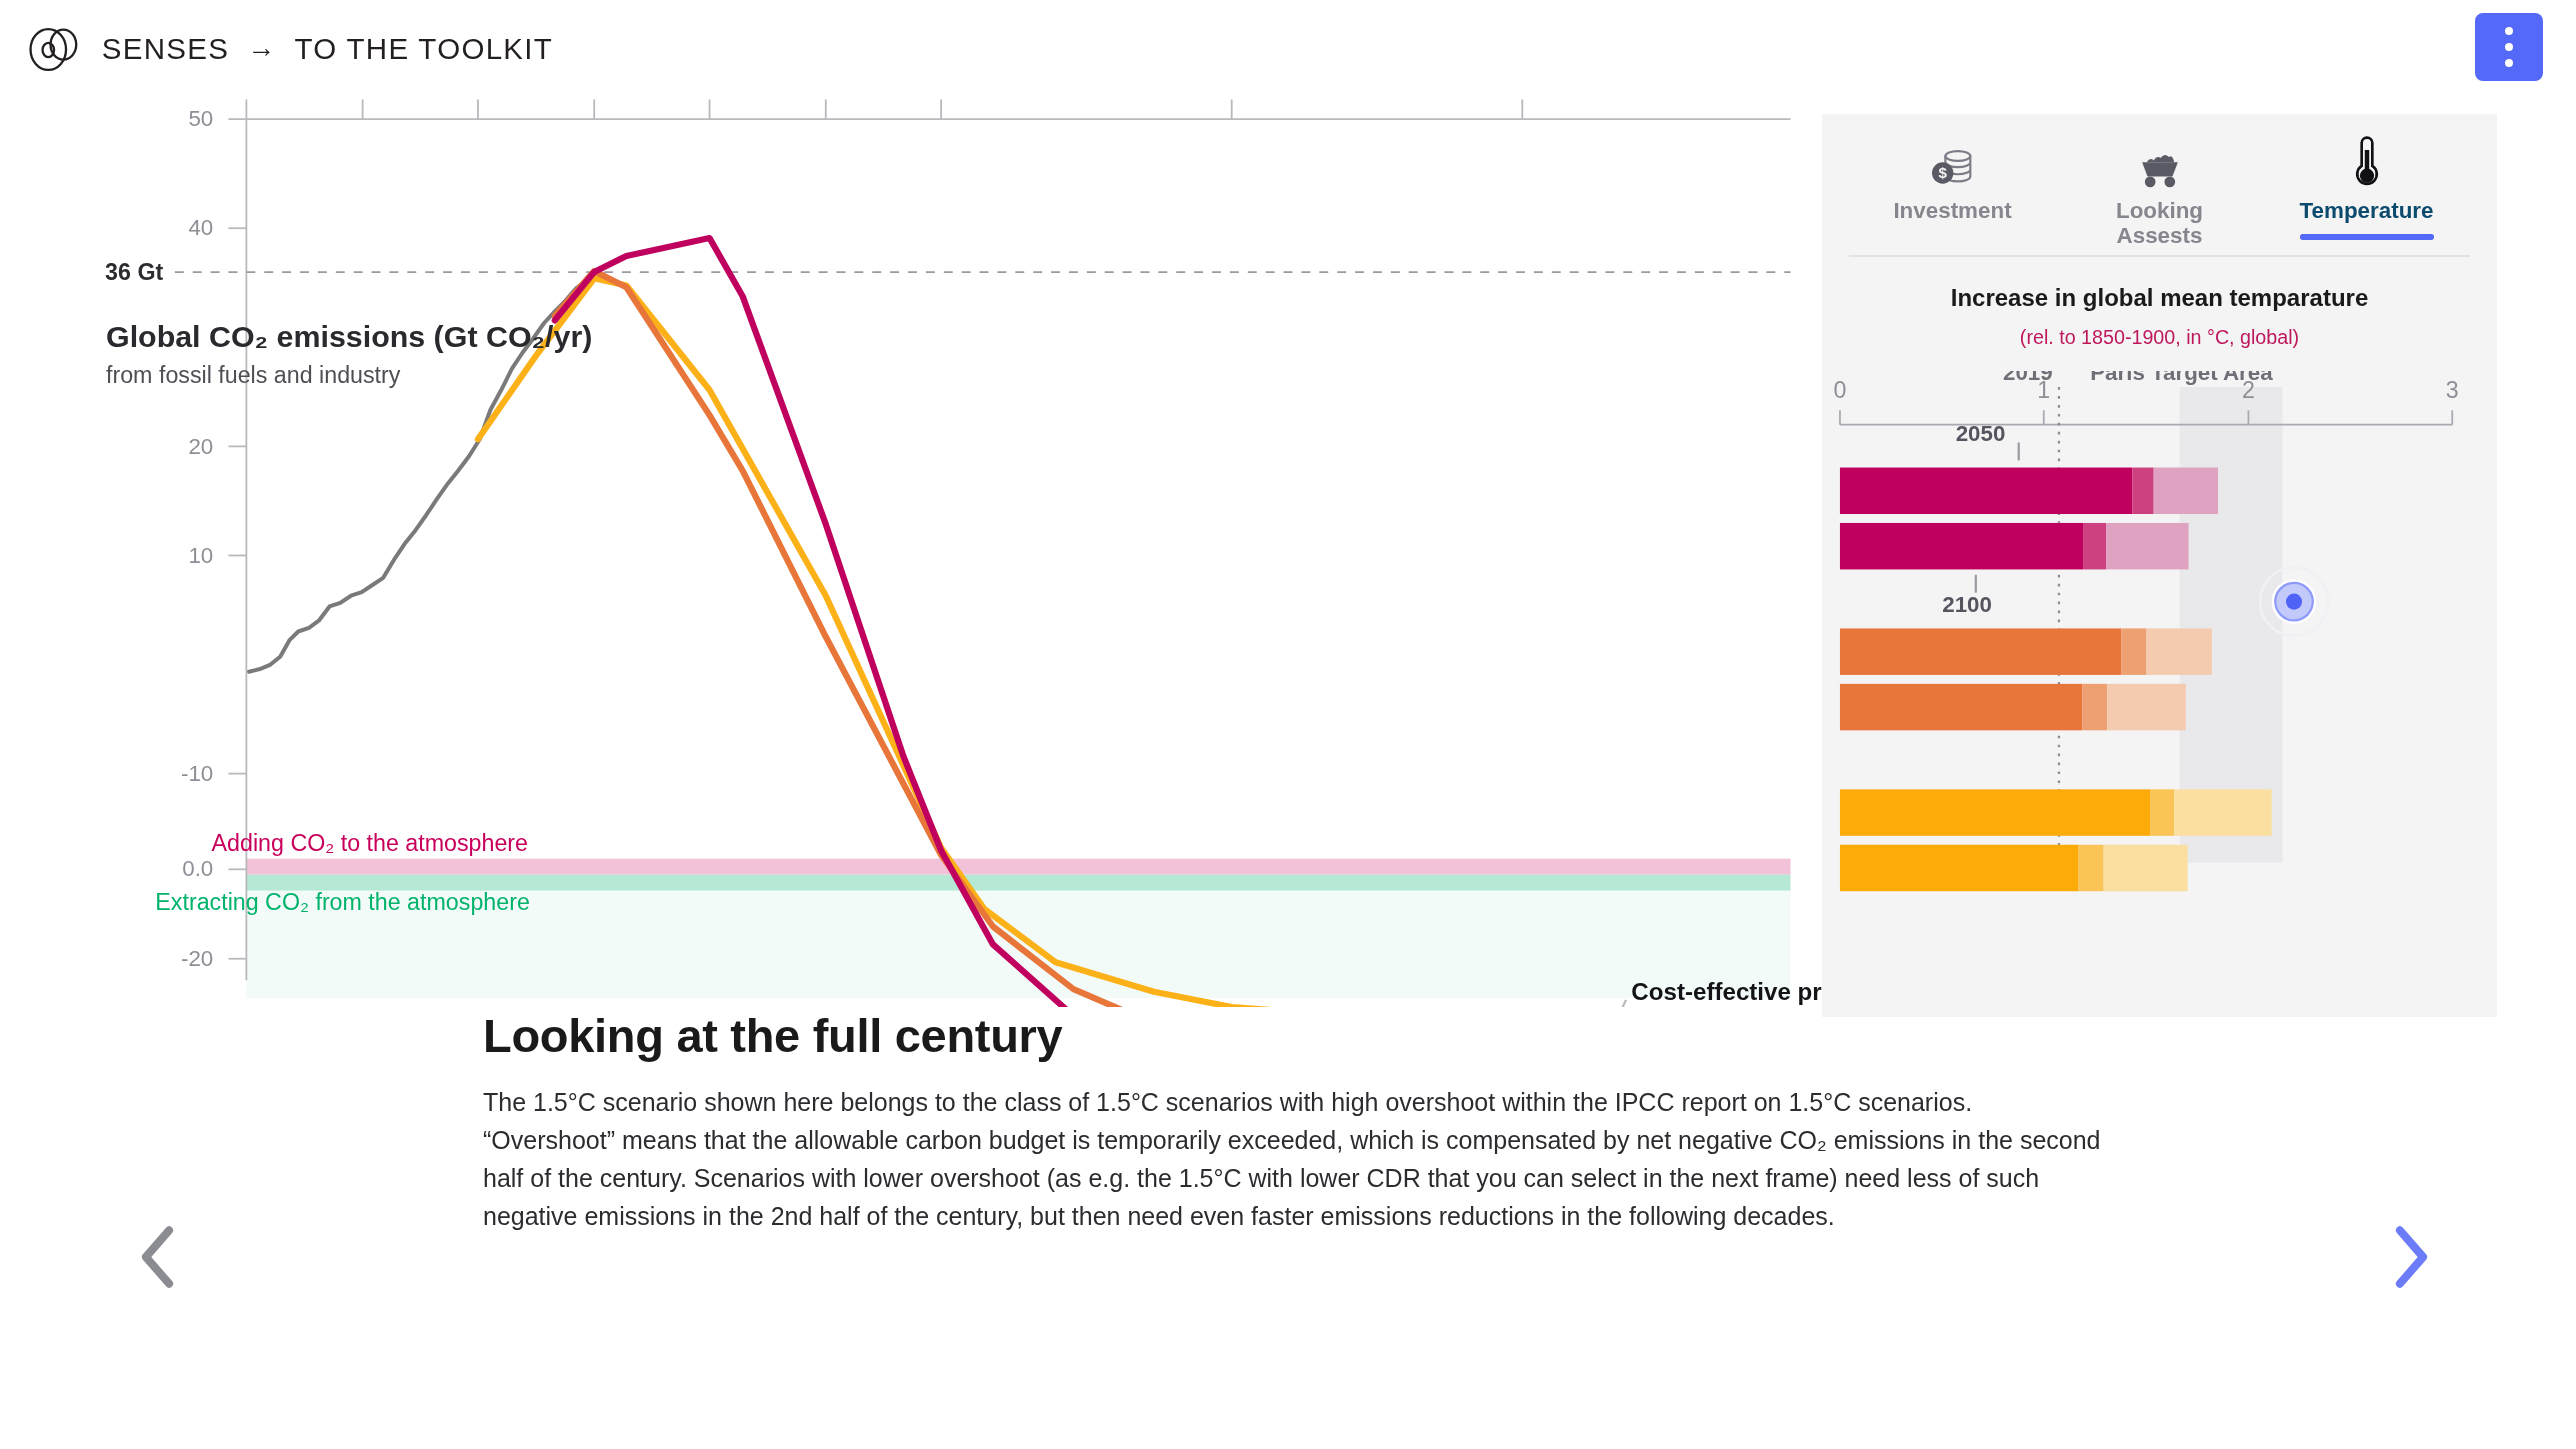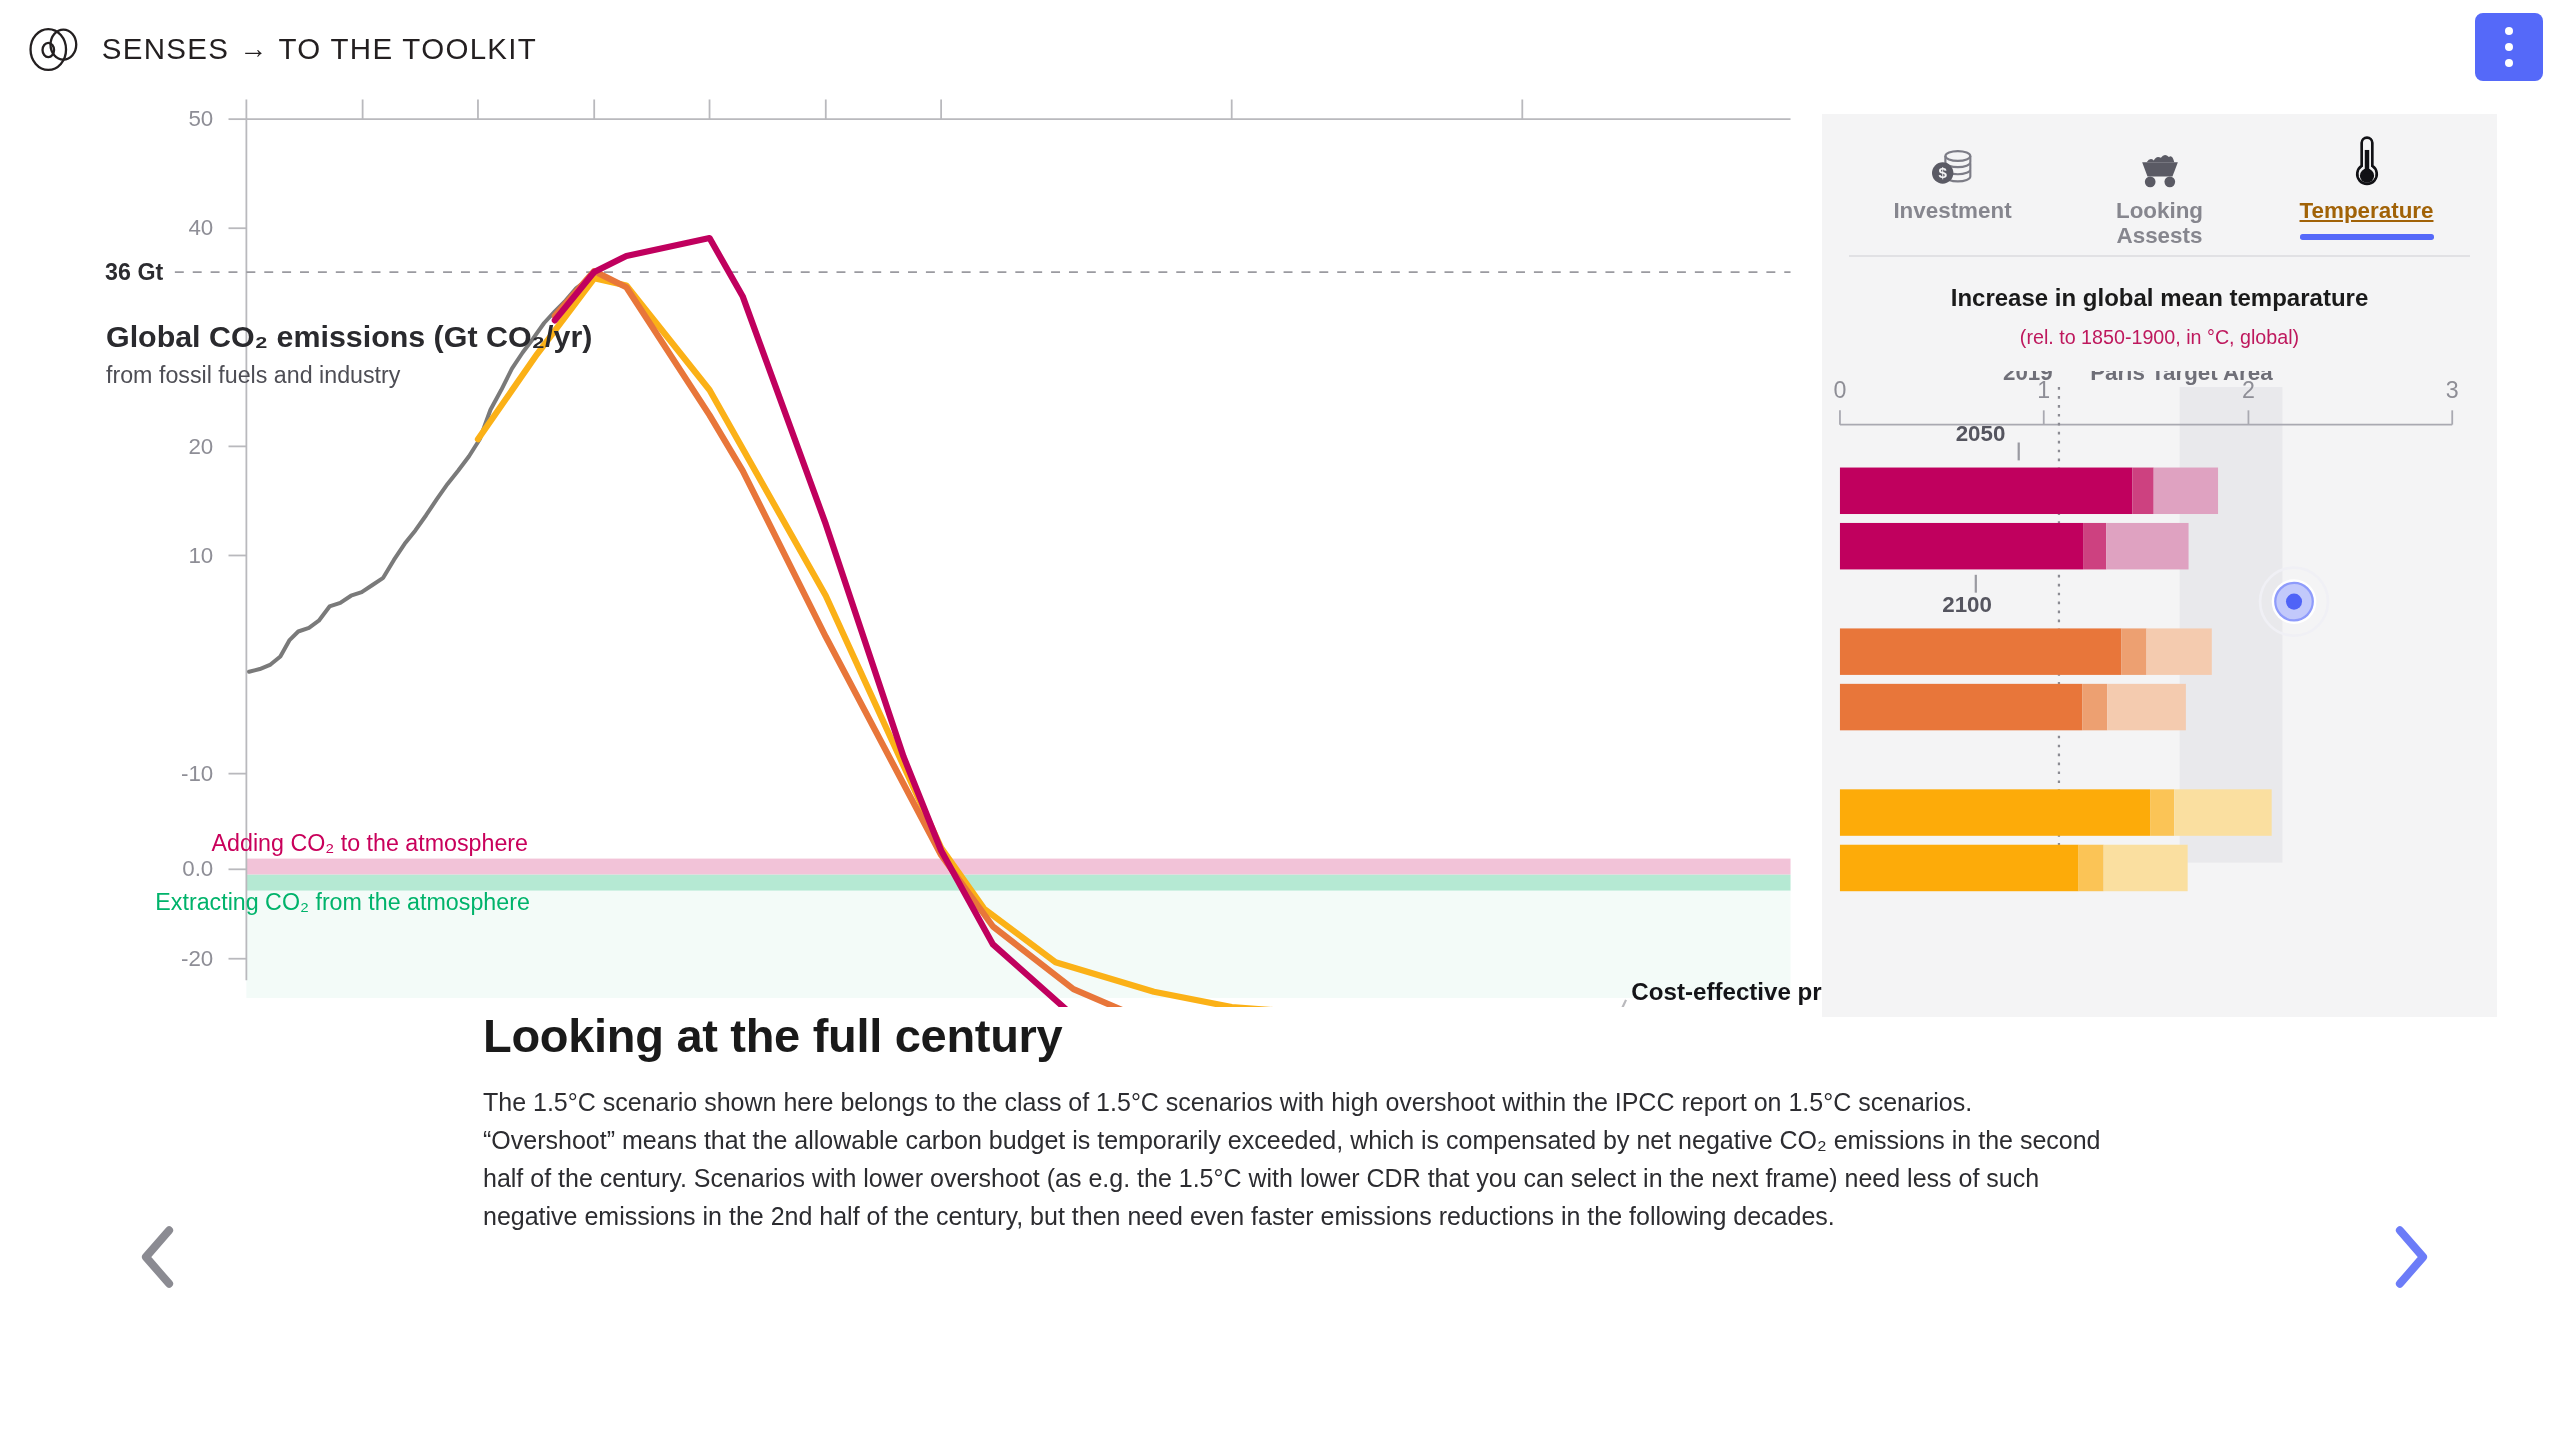--- a/index.html
+++ b/index.html
@@ -17,21 +17,21 @@
     background: #ffffff;
   }
   #brand {
     position: absolute; left: 27px; top: 21.5px;
     display: flex; align-items: center; gap: 19.7px;
   }
   #brand-logo { width: 55px; height: 55px; display: block; }
   #brand-text {
     font-size: 29.5px; letter-spacing: 1.3px; font-weight: 500;
     color: #231f20; white-space: nowrap;
-    display: flex; align-items: center; gap: 10px;
+    display: flex; align-items: flex-start; gap: 18px;
   }
   #brand-arrow { font-size: 28px; }
   #menu-button {
     position: absolute; right: 33px; top: 12.5px;
     width: 68px; height: 68px; border-radius: 8px;
     background: #5569f9; border: none; cursor: pointer;
     display: flex; flex-direction: column; align-items: center;
     justify-content: center; gap: 8px;
   }
   #menu-button .dot { width: 8px; height: 8px; border-radius: 50%; background: #ffffff; }
@@ -52,21 +52,21 @@
   }
   .tab {
     width: 152px; display: flex; flex-direction: column; align-items: center;
     cursor: pointer; position: relative; padding-bottom: 14.3px;
   }
   .tab .tab-icon { height: 55px; display: flex; align-items: flex-end; justify-content: center; }
   .tab .tab-label {
     margin-top: 9px; font-size: 22.4px; line-height: 25px;
     text-align: center; color: #86868e; font-weight: 700;
   }
-  .tab.active .tab-label { color: #a16207; font-weight: 600; text-decoration: underline; }
+  .tab.active .tab-label { color: #0c4a6e; font-weight: 600; }
   .tab.dim .tab-label { color: #b9b9bf; }
   .tab .tab-underline {
     position: absolute; bottom: -2.7px; left: 9px; right: 9px; height: 5.4px;
     background: #5569f9; border-radius: 2.7px; display: none;
   }
   .tab.active .tab-underline { display: block; }
   #tab-divider {
     position: absolute; left: 27px; right: 27px; bottom: 0;
     height: 1.8px; background: #e1e1e4;
   }

